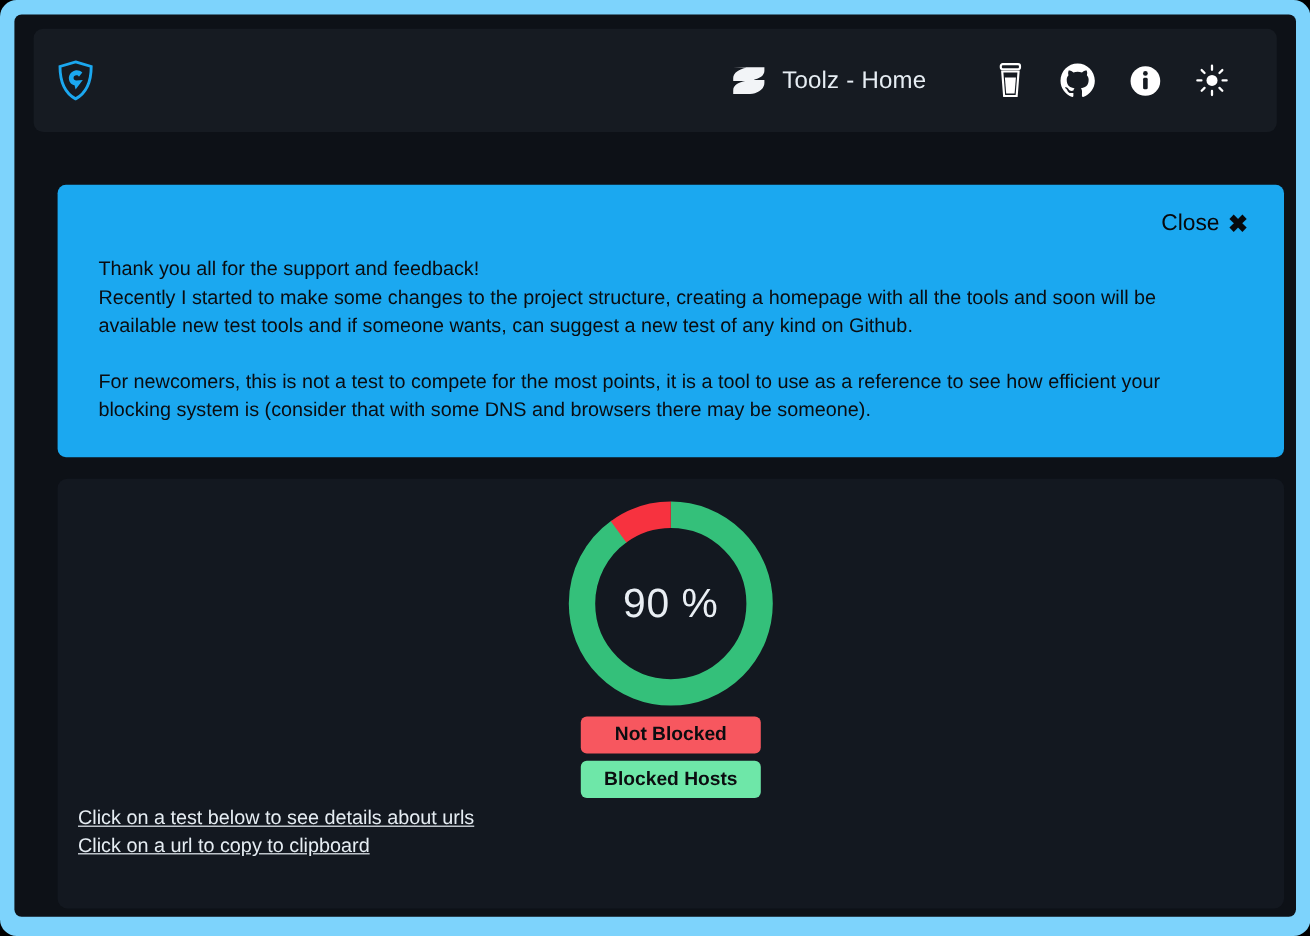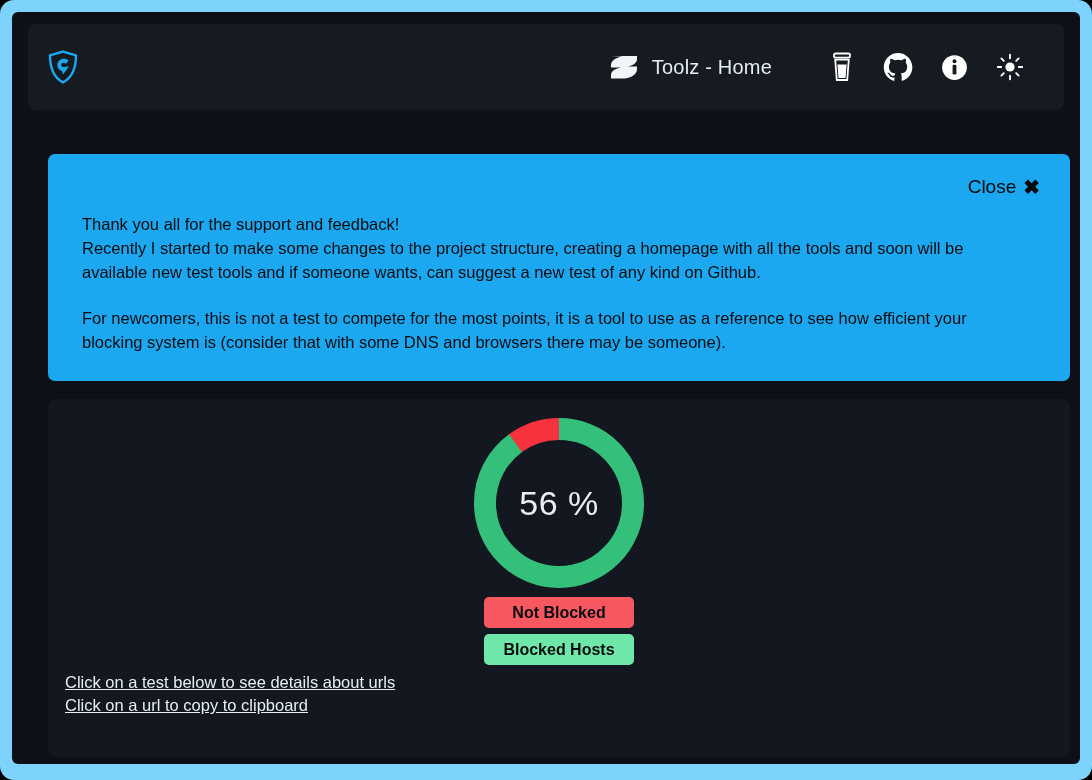--- a/index.html
+++ b/index.html
@@ -317,21 +317,21 @@
 
     <div class="main-card">
 
       <div class="donut-wrap">
         <svg class="donut-svg" viewBox="0 0 180 180">
 
           <circle id="seg-blocked" cx="90" cy="90" r="74" fill="none" stroke-width="22" transform="rotate(-90 90 90)" stroke="#34c07a" stroke-dasharray="418.4601414581605 464.9557127312894"></circle>
 
           <circle id="seg-notblocked" cx="90" cy="90" r="74" fill="none" stroke-width="22" transform="rotate(-90 90 90) scale(1,-1) translate(0,-180)" stroke="#f7323f" stroke-dasharray="46.495571273128945 464.9557127312894"></circle>
         </svg>
-        <div class="donut-center">56 %</div>
+        <div class="donut-center">90 %</div>
       </div>
 
       <div class="legend">
         <button class="legend-btn" id="legend-1" style="background: rgb(247, 87, 95);">Not Blocked</button>
         <button class="legend-btn" id="legend-0" style="background: rgb(110, 231, 168);">Blocked Hosts</button>
       </div>
 
       <div class="hints">
         <p>Click on a test below to see details about urls</p>
         <p>Click on a url to copy to clipboard</p>

